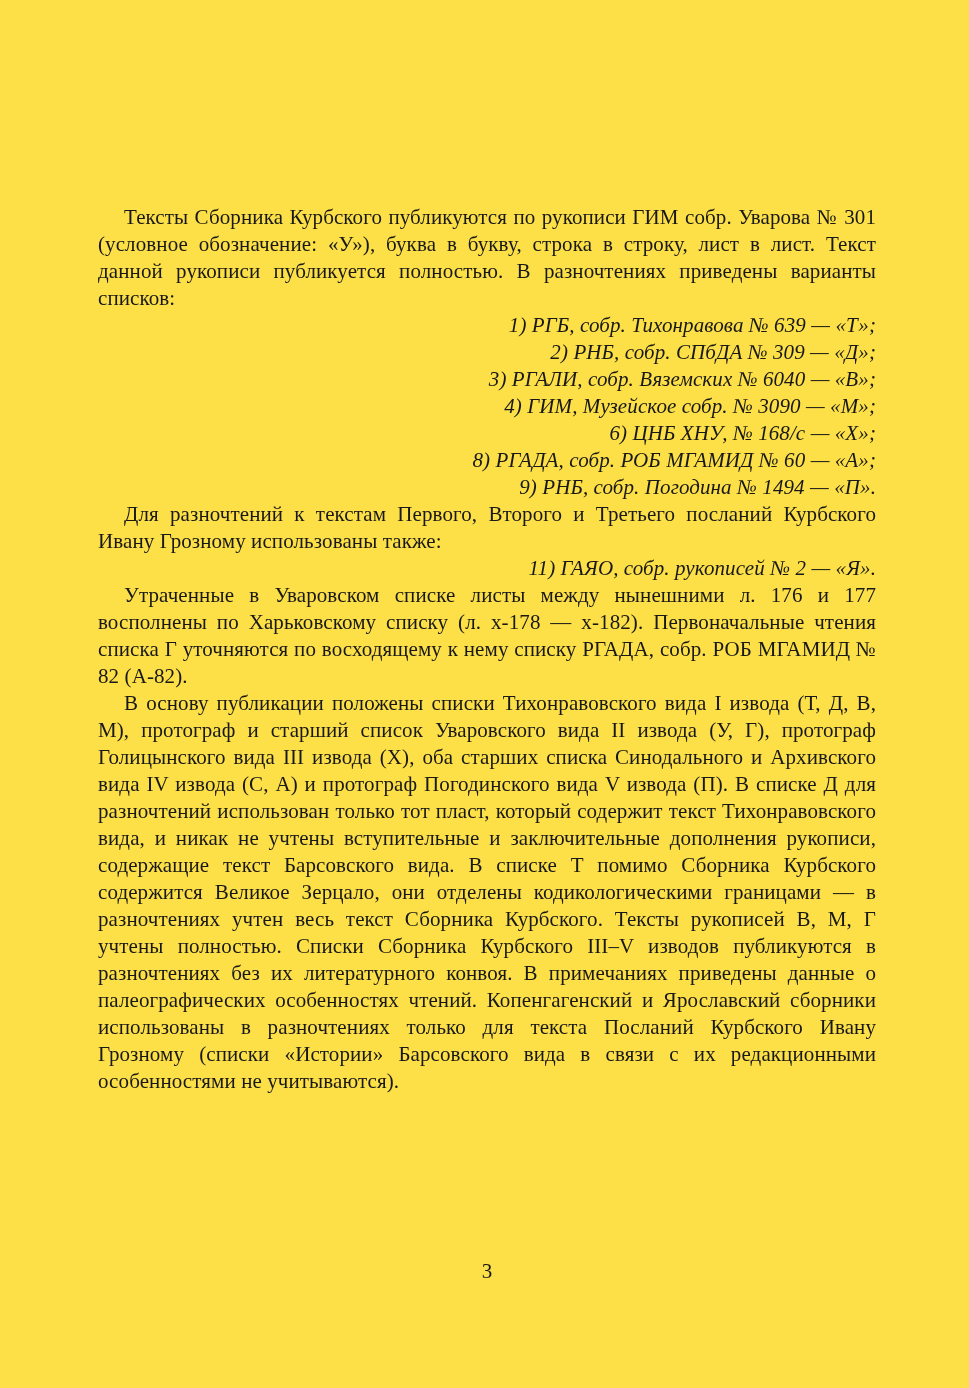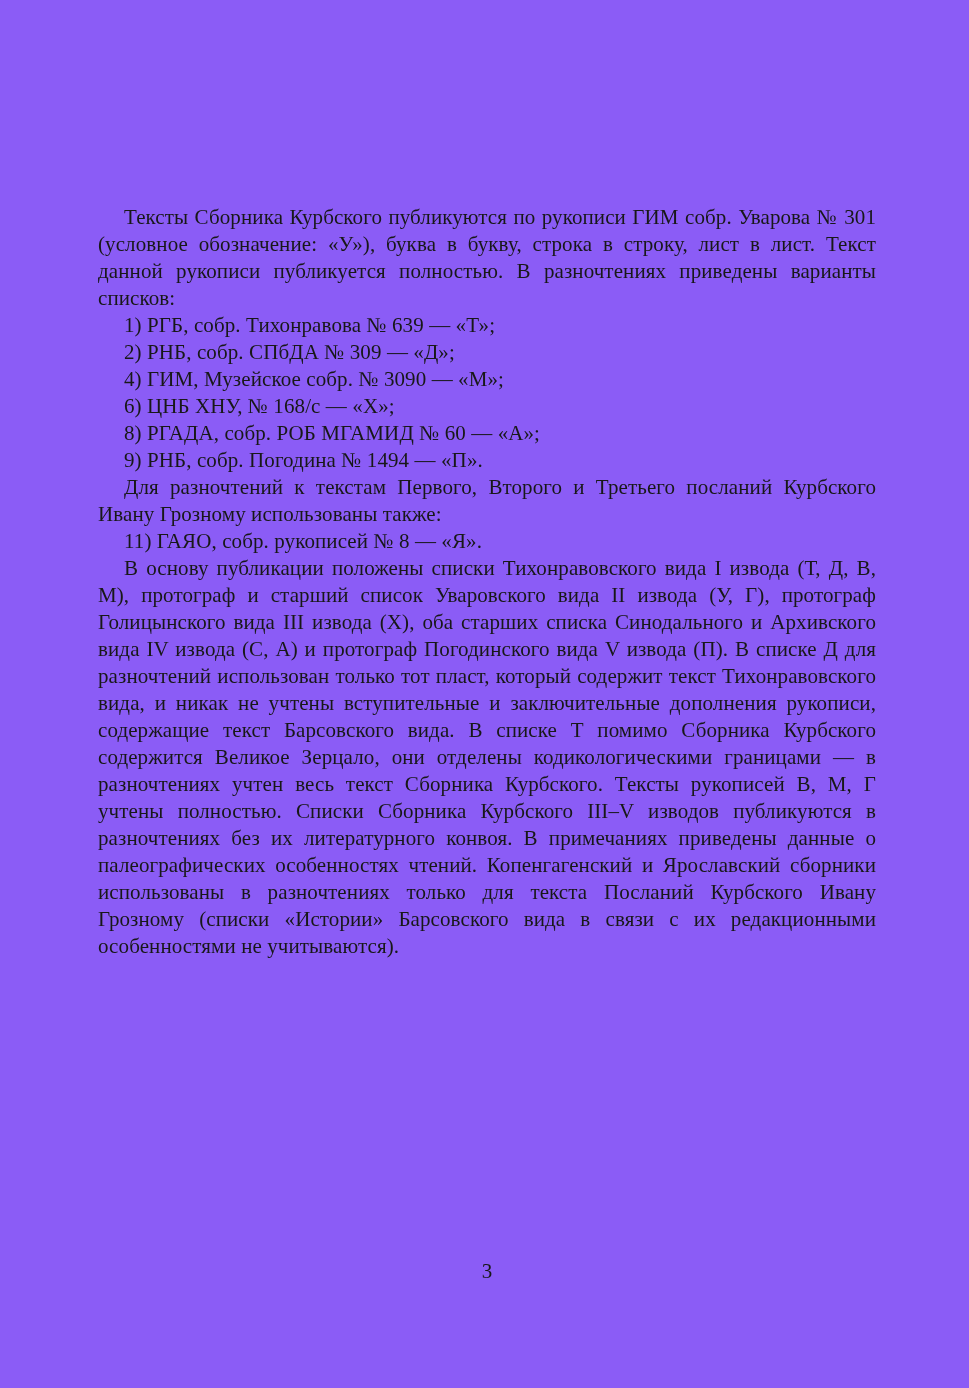--- a/index.html
+++ b/index.html
@@ -10,21 +10,21 @@
   body {
     width: 969px;
     height: 1388px;
     position: relative;
     font-family: "Liberation Serif", "DejaVu Serif", serif;
     color: #181818;
   }
   .page {
     position: absolute;
     inset: 0;
-    background: #8b5cf6;
+    background: #fde047;
     padding-left: 13px;
   }
   .text-block {
     position: absolute;
     left: 98px;
     top: 204px;
     width: 778px;
     font-size: 21px;
     line-height: 27px;
     text-align: justify;
@@ -32,21 +32,22 @@
   }
   .text-block p {
     margin: 0;
     padding: 0;
   }
   p.indent {
     text-indent: 26px;
   }
   p.list {
     padding-left: 26px;
-    text-align: left;
+    text-align: right;
+    font-style: italic;
   }
   p.justify-last {
     text-align-last: justify;
   }
   .page-number {
     position: absolute;
     left: 98px;
     top: 1259px;
     width: 778px;
     text-align: center;
@@ -55,22 +56,24 @@
   }
 </style>
 </head>
 <body>
 
 <div class="page">
   <div class="text-block">
     <p class="indent">Тексты Сборника Курбского публикуются по рукописи ГИМ собр. Уварова № 301 (условное обозначение: «У»), буква в букву, строка в строку, лист в лист. Текст данной рукописи публикуется полностью. В разночтениях приведены варианты списков:</p>
     <p class="list">1) РГБ, собр. Тихонравова № 639 — «Т»;</p>
     <p class="list">2) РНБ, собр. СПбДА № 309 — «Д»;</p>
+    <p class="list">3) РГАЛИ, собр. Вяземских № 6040 — «В»;</p>
     <p class="list">4) ГИМ, Музейское собр. № 3090 — «М»;</p>
     <p class="list">6) ЦНБ ХНУ, № 168/с — «Х»;</p>
     <p class="list">8) РГАДА, собр. РОБ МГАМИД № 60 — «А»;</p>
     <p class="list">9) РНБ, собр. Погодина № 1494 — «П».</p>
     <p class="indent">Для разночтений к текстам Первого, Второго и Третьего посланий Курбского Ивану Грозному использованы также:</p>
-    <p class="list">11) ГАЯО, собр. рукописей № 8 — «Я».</p>
+    <p class="list">11) ГАЯО, собр. рукописей № 2 — «Я».</p>
+    <p class="indent">Утраченные в Уваровском списке листы между нынешними л. 176 и 177 восполнены по Харьковскому списку (л. х-178 — х-182). Первоначальные чтения списка Г уточняются по восходящему к нему списку РГАДА, собр. РОБ МГАМИД № 82 (А-82).</p>
     <p class="indent">В основу публикации положены списки Тихонравовского вида I извода (Т, Д, В, М), протограф и старший список Уваровского вида II извода (У, Г), протограф Голицынского вида III извода (Х), оба старших списка Синодального и Архивского вида IV извода (С, А) и протограф Погодинского вида V извода (П). В списке Д для разночтений использован только тот пласт, который содержит текст Тихонравовского вида, и никак не учтены вступительные и заключительные дополнения рукописи, содержащие текст Барсовского вида. В списке Т помимо Сборника Курбского содержится Великое Зерцало, они отделены кодикологическими границами — в разночтениях учтен весь текст Сборника Курбского. Тексты рукописей В, М, Г учтены полностью. Списки Сборника Курбского III–V изводов публикуются в разночтениях без их литературного конвоя. В примечаниях приведены данные о палеографических особенностях чтений. Копенгагенский и Ярославский сборники использованы в разночтениях только для текста Посланий Курбского Ивану Грозному (списки «Истории» Барсовского вида в связи с их редакционными особенностями не учитываются).</p>
   </div>
   <div class="page-number">3</div>
 </div>
 
 </body></html>

